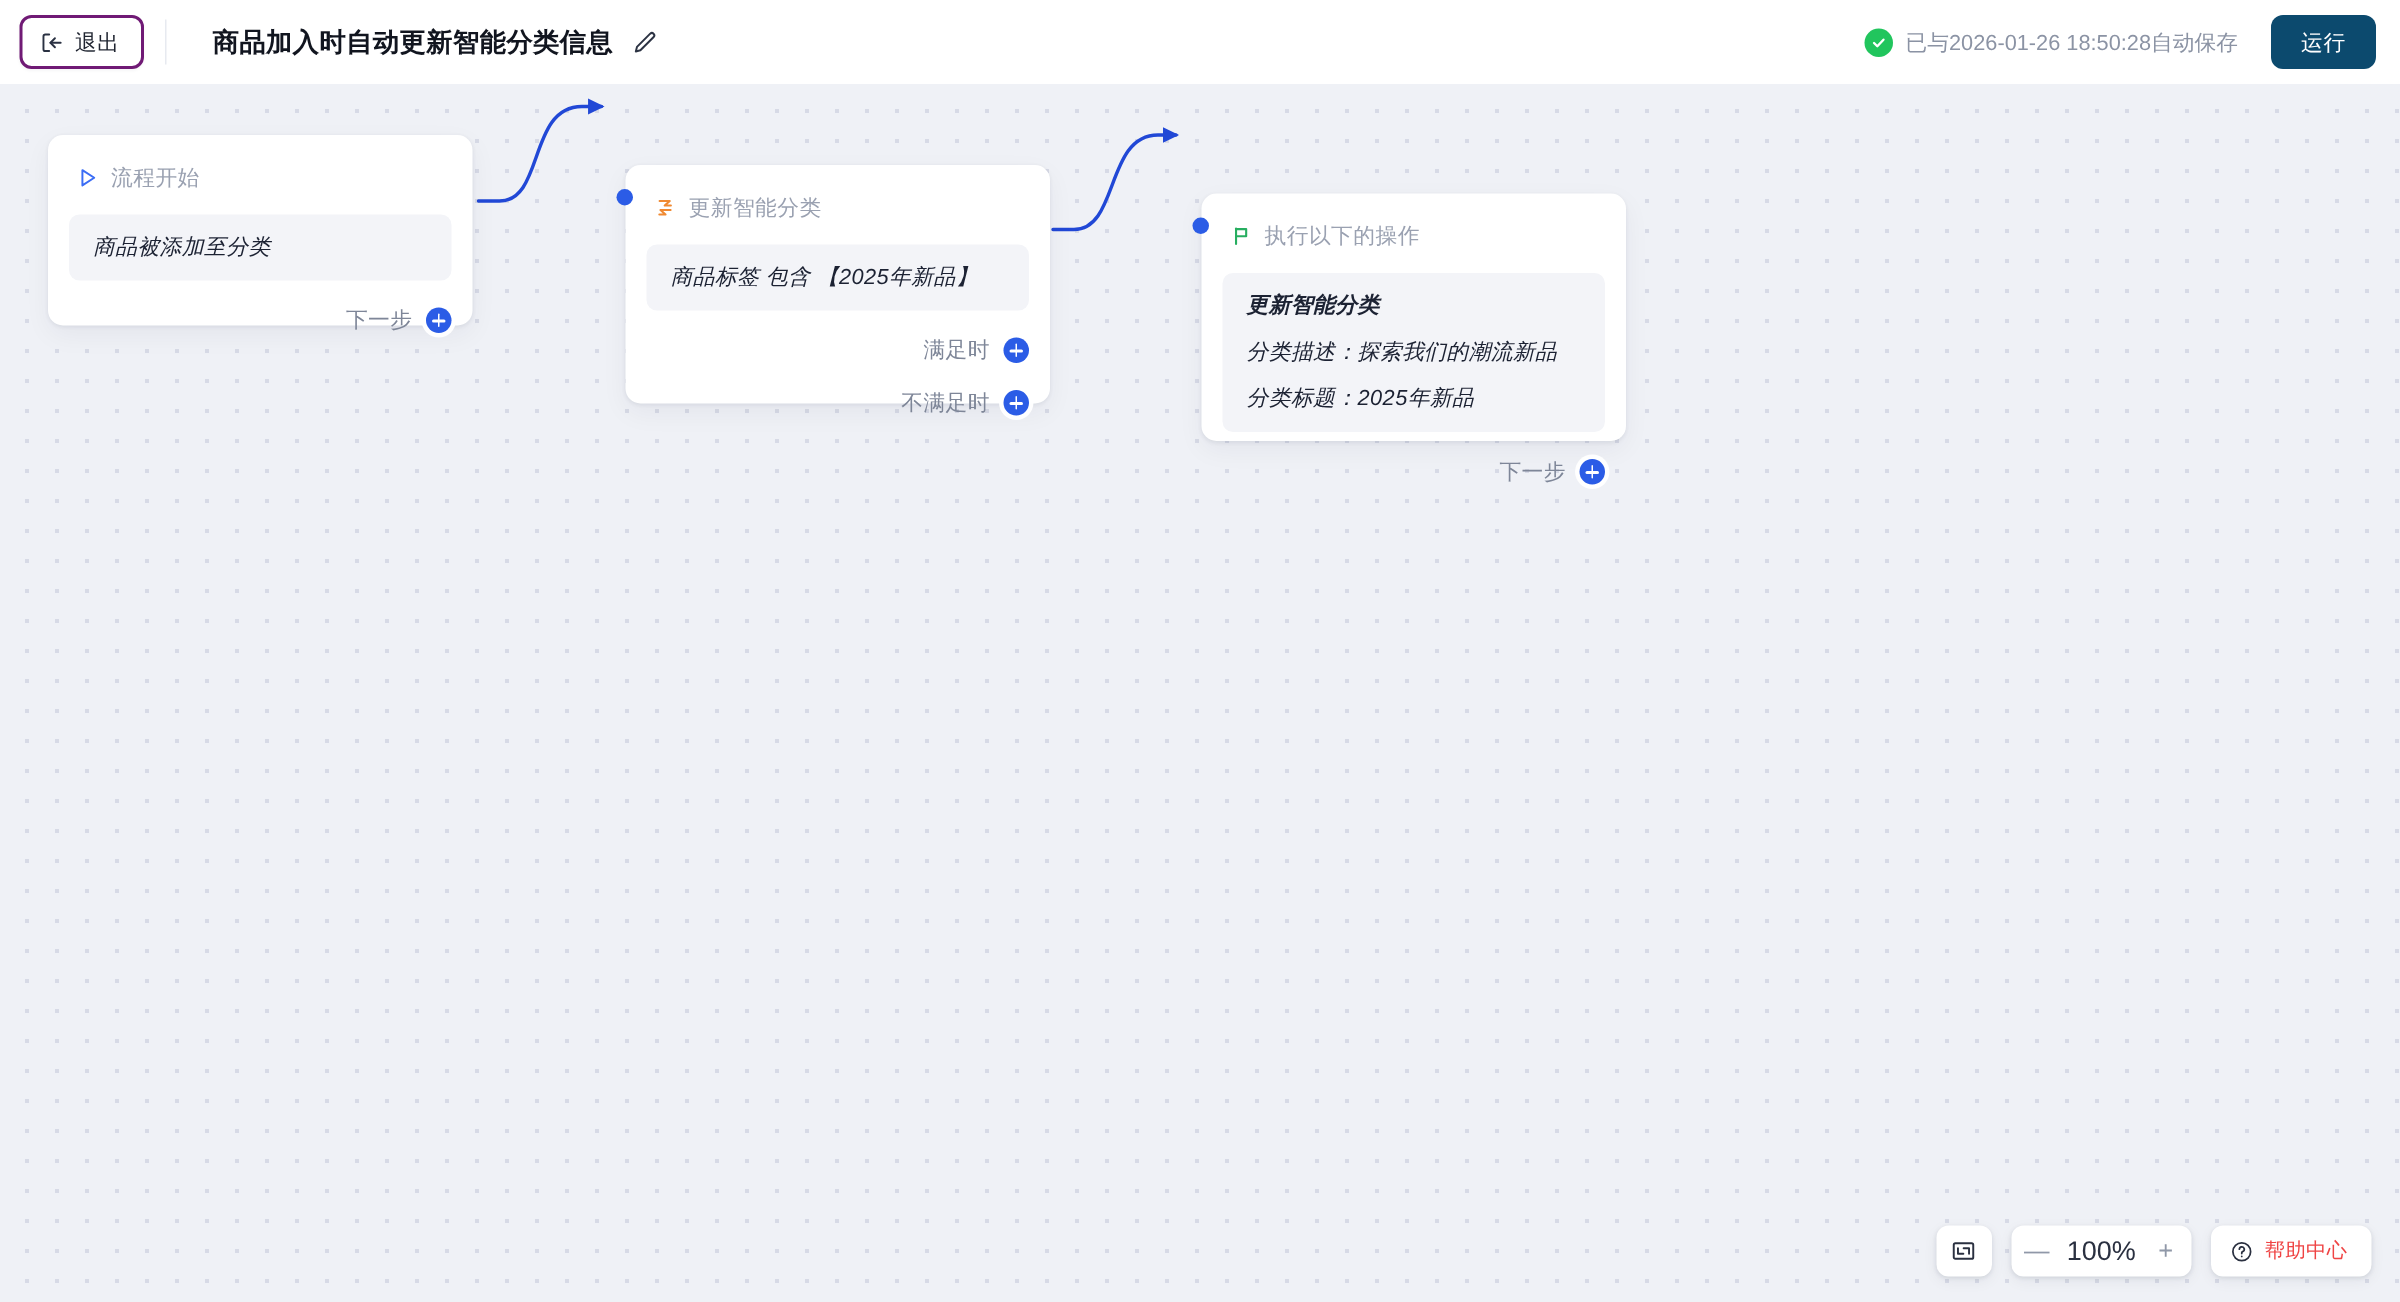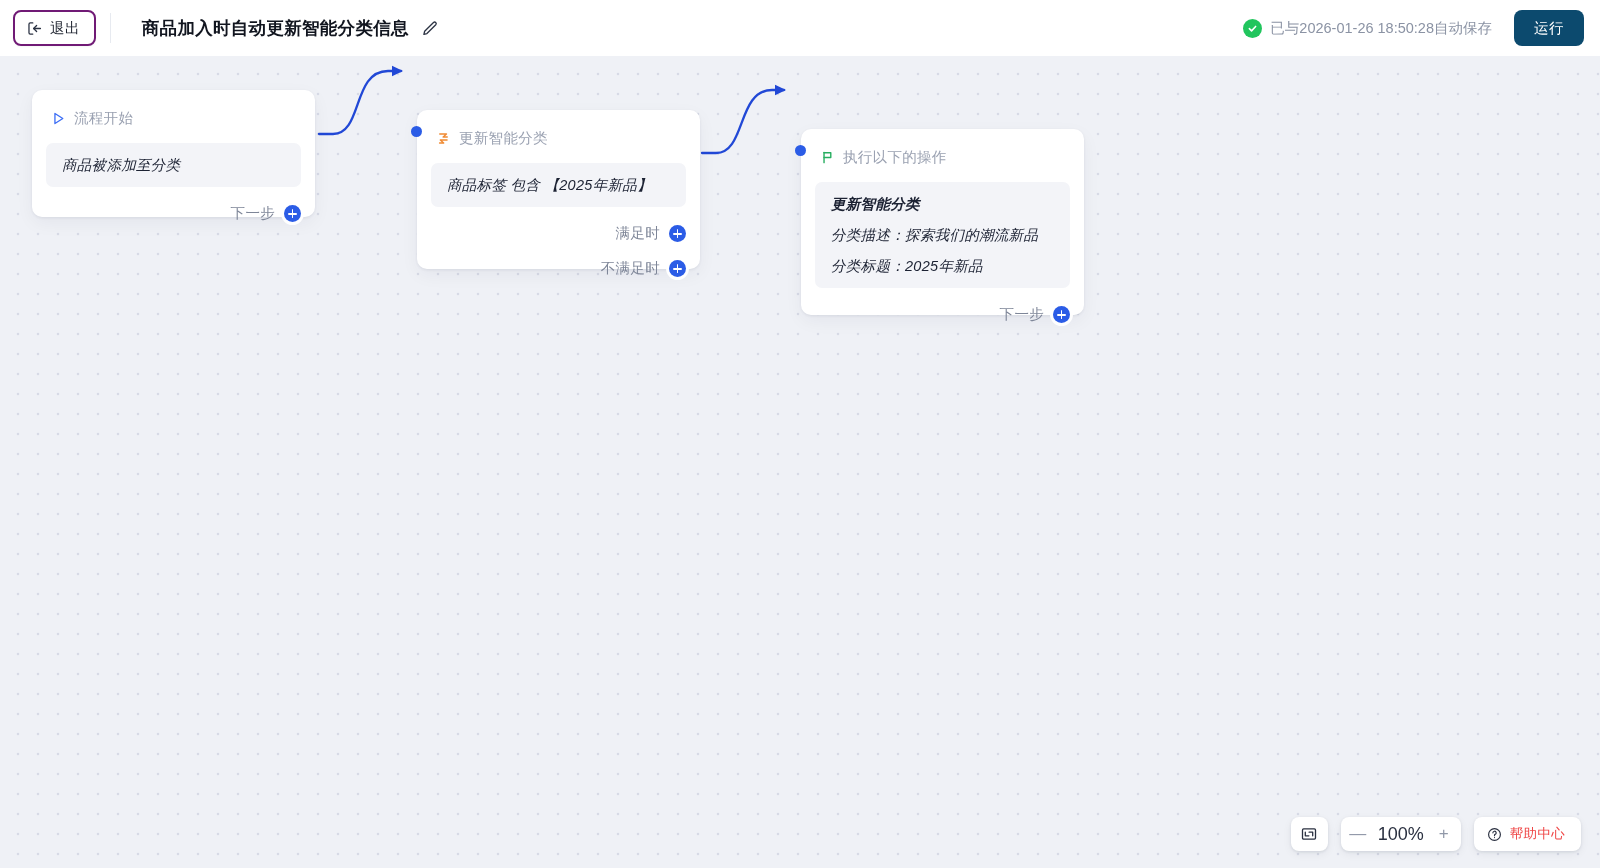--- a/index.html
+++ b/index.html
@@ -349,21 +349,21 @@
       <span class="port-label">满足时</span>
       <span class="plus-port"></span>
     </div>
     <div class="port-row" style="margin-top:16px;text-align:center;">
       <span class="port-label">不满足时</span>
       <span class="plus-port"></span>
     </div>
   </div>
 
   <span class="in-dot" style="left:795px; top:89px;"></span>
-  <div class="node" style="left:801px; top:73px; width:283px; height:186px;">
+  <div class="node" style="left:801px; top:73px; width:283px; height:165px;">
     <div class="node-header">
       <span>
         <svg class="hdr-icon" viewBox="0 0 16 16" fill="none" stroke="#27ae60" stroke-width="1.5" stroke-linecap="round" stroke-linejoin="round">
           <path d="M4.3 2.5v11"></path>
           <path d="M4.3 2.9h7.2v5.1H4.3"></path>
         </svg>
       </span>
       <span class="title">执行以下的操作</span>
     </div>
     <div class="node-body">

